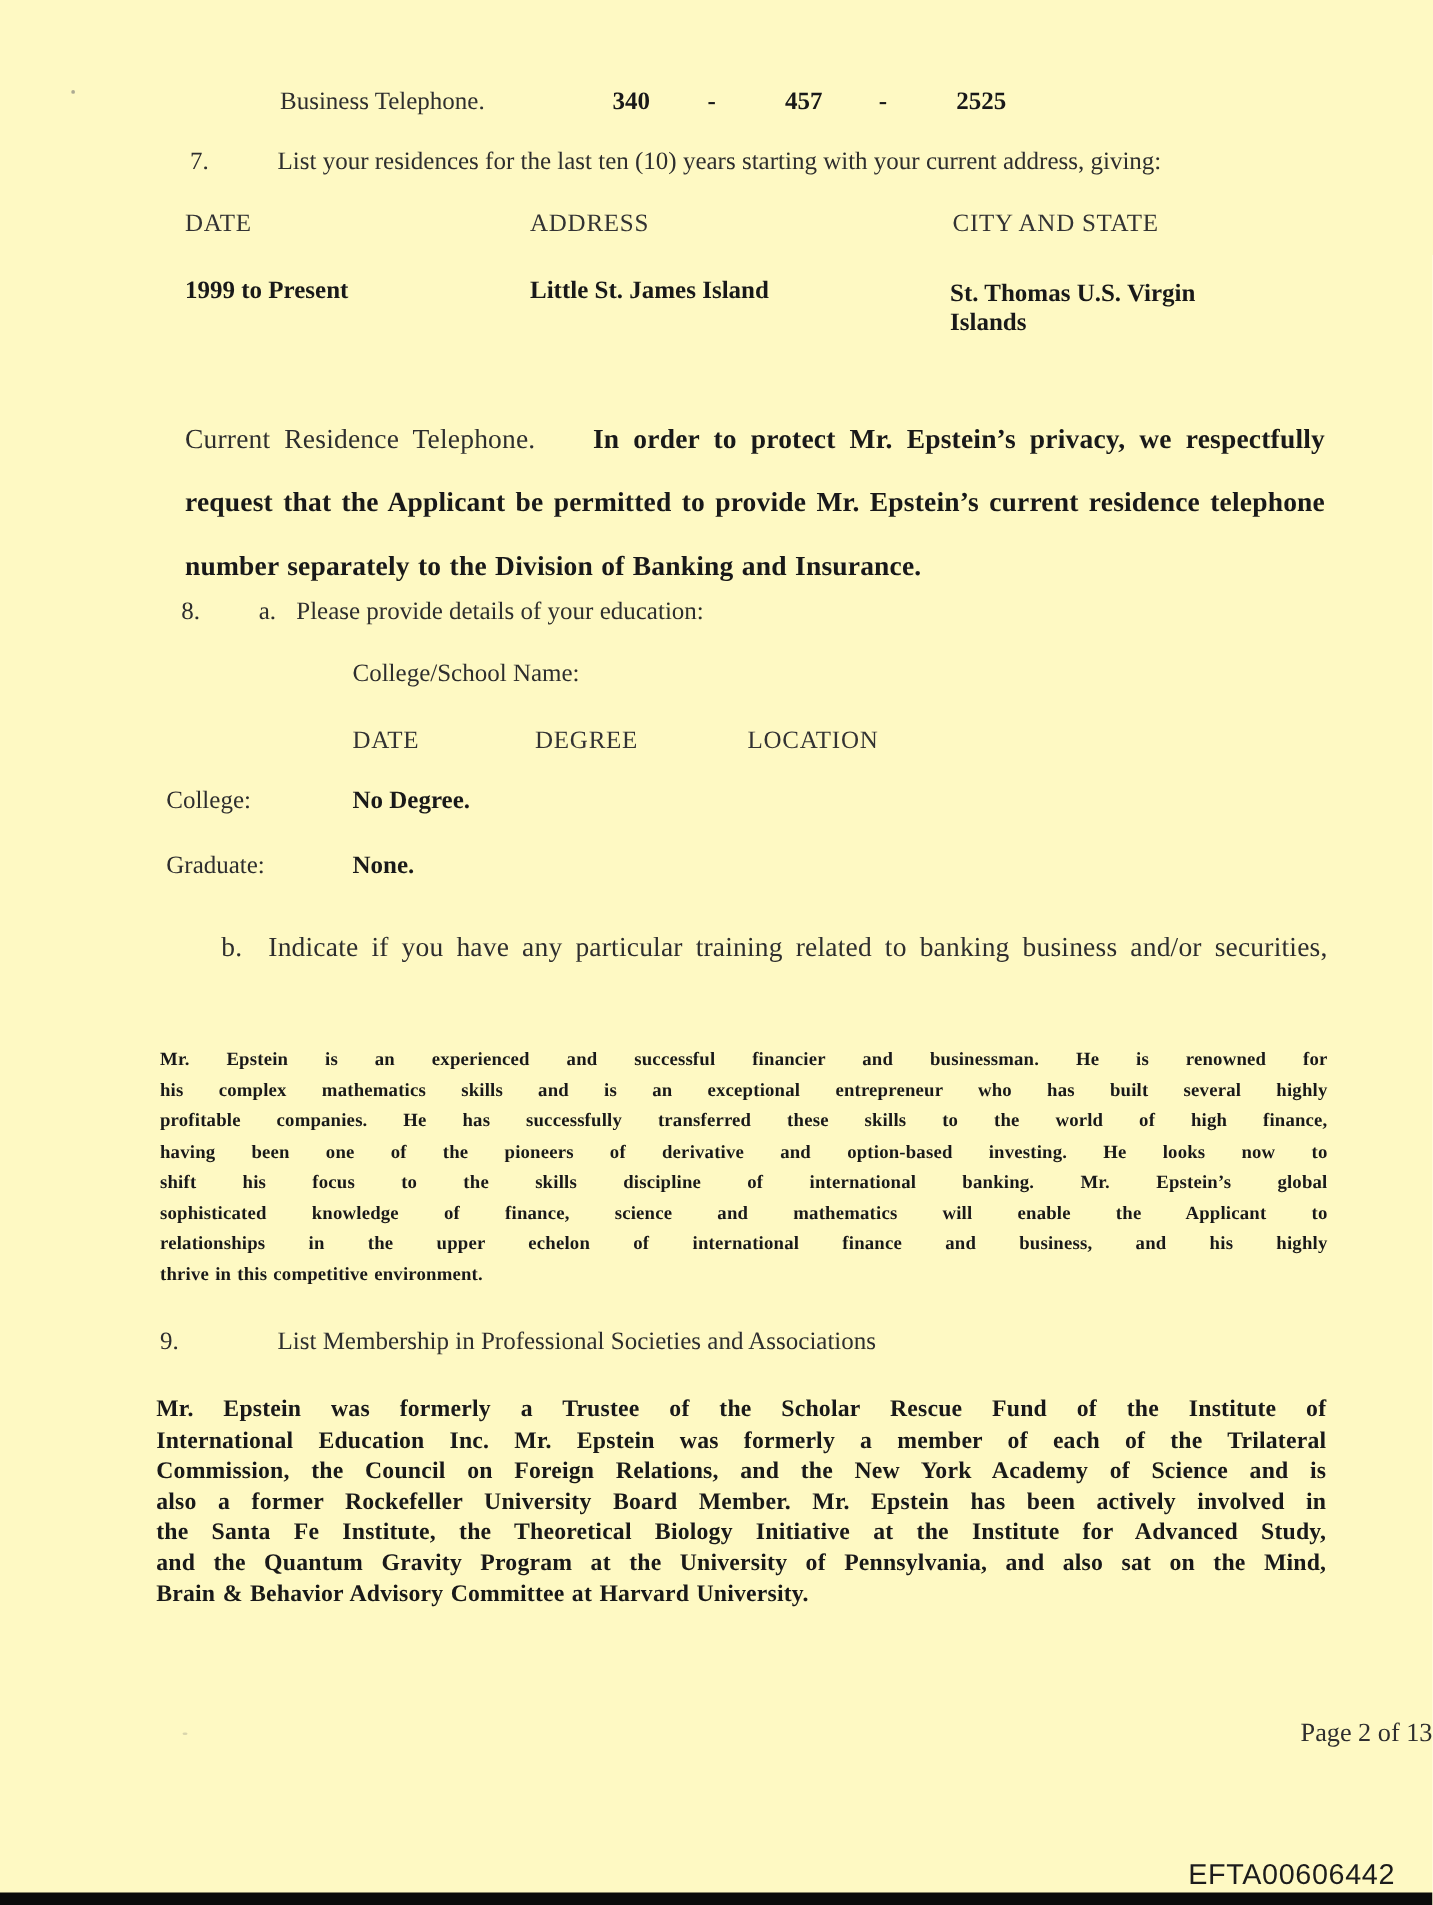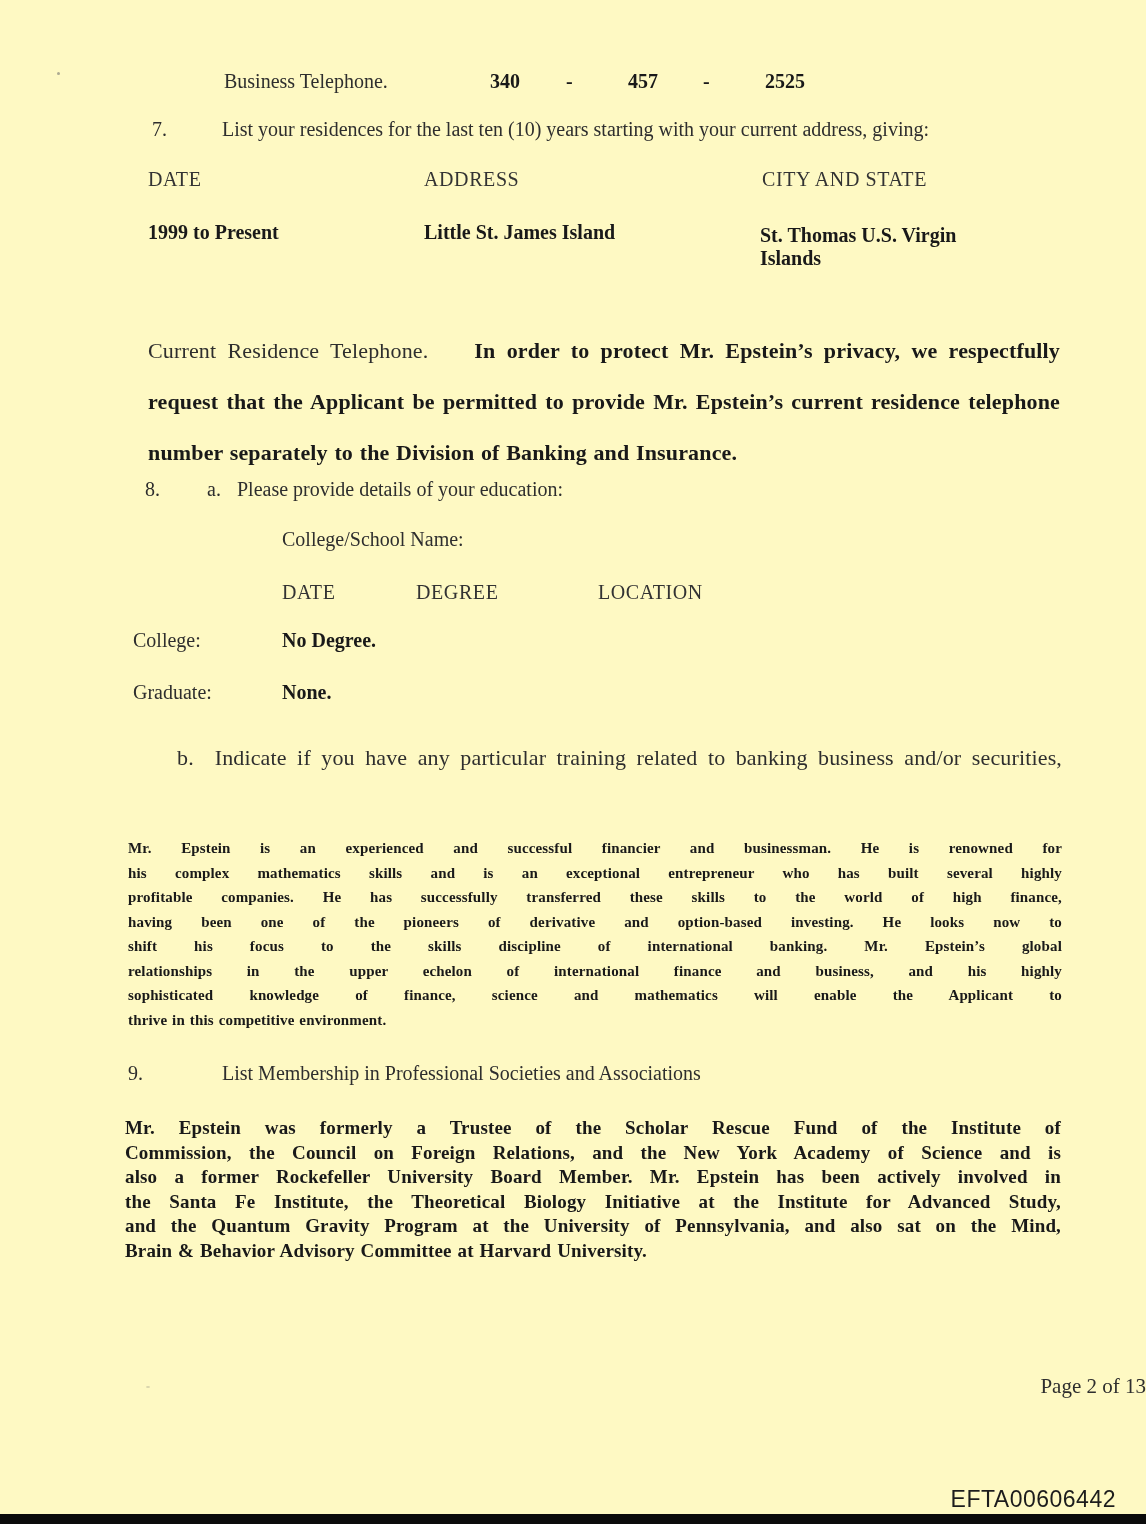--- a/index.html
+++ b/index.html
@@ -96,21 +96,21 @@
   <div class="abs" style="left:0;top:478px;width:1146px;height:28px">
     <span class="abs q fs20" style="left:145px">8.</span>
     <span class="abs q fs20" style="left:207px">a.</span>
     <span class="abs q fs20" style="left:237px">Please provide details of your education:</span>
   </div>
 
   <div class="abs q fs20" style="left:282px;top:528px">College/School Name:</div>
 
   <div class="abs" style="left:0;top:581px;width:1146px;height:28px">
     <span class="abs hdr fs20" style="left:282px">DATE</span>
-    <span class="abs hdr fs20" style="left:416px">DEGREE</span>
+    <span class="abs hdr fs20" style="left:428px">DEGREE</span>
     <span class="abs hdr fs20" style="left:598px">LOCATION</span>
   </div>
 
   <div class="abs" style="left:0;top:629px;width:920px;height:28px">
     <span class="abs q fs20" style="left:133px">College:</span>
     <span class="abs a fs20" style="left:282px">No Degree.</span>
   </div>
   <div class="abs" style="left:0;top:681px;width:1146px;height:28px">
     <span class="abs q fs20" style="left:133px">Graduate:</span>
     <span class="abs a fs20" style="left:282px">None.</span>
@@ -121,32 +121,33 @@
       <span class="indent-b"></span><span>b.</span>&nbsp;&nbsp;<span>Indicate if you have any particular training related to banking business and/or securities,</span>
     </div>
   </div>
 
   <div class="abs a" style="left:128px;top:836px;width:934px;line-height:24.5px;font-size:15px">
     <div class="pline">Mr. Epstein is an experienced and successful financier and businessman. He is renowned for</div>
     <div class="pline">his complex mathematics skills and is an exceptional entrepreneur who has built several highly</div>
     <div class="pline">profitable companies. He has successfully transferred these skills to the world of high finance,</div>
     <div class="pline">having been one of the pioneers of derivative and option-based investing. He looks now to</div>
     <div class="pline">shift his focus to the skills discipline of international banking. Mr. Epstein’s global</div>
+    <div class="pline">sophisticated knowledge of finance, science and mathematics will enable the Applicant to</div>
     <div class="pline">relationships in the upper echelon of international finance and business, and his highly</div>
-    <div class="pline">sophisticated knowledge of finance, science and mathematics will enable the Applicant to</div>
     <div class="pline pline-last">thrive in this competitive environment.</div>
   </div>
 
   <div class="abs" style="left:0;top:1062px;width:1146px;height:28px">
     <span class="abs q fs20" style="left:128px">9.</span>
     <span class="abs q fs20" style="left:222px">List Membership in Professional Societies and Associations</span>
   </div>
 
   <div class="abs a" style="left:125px;top:1116px;width:936px;line-height:24.6px;font-size:19px">
     <div class="pline">Mr. Epstein was formerly a Trustee of the Scholar Rescue Fund of the Institute of</div>
+    <div class="pline">International Education Inc.  Mr. Epstein was formerly a member of each of the Trilateral</div>
     <div class="pline">Commission, the Council on Foreign Relations, and the New York Academy of Science and is</div>
     <div class="pline">also a former Rockefeller University Board Member. Mr. Epstein has been actively involved in</div>
     <div class="pline">the Santa Fe Institute, the Theoretical Biology Initiative at the Institute for Advanced Study,</div>
     <div class="pline">and the Quantum Gravity Program at the University of Pennsylvania, and also sat on the Mind,</div>
     <div class="pline pline-last">Brain &amp; Behavior Advisory Committee at Harvard University.</div>
   </div>
 
   <div class="abs q" style="left:0;top:1374px;width:1146px;text-align:right;font-size:21px">Page 2 of 13</div>
 
   <div class="abs bates" style="right:30px;top:1486px">EFTA00606442</div>

